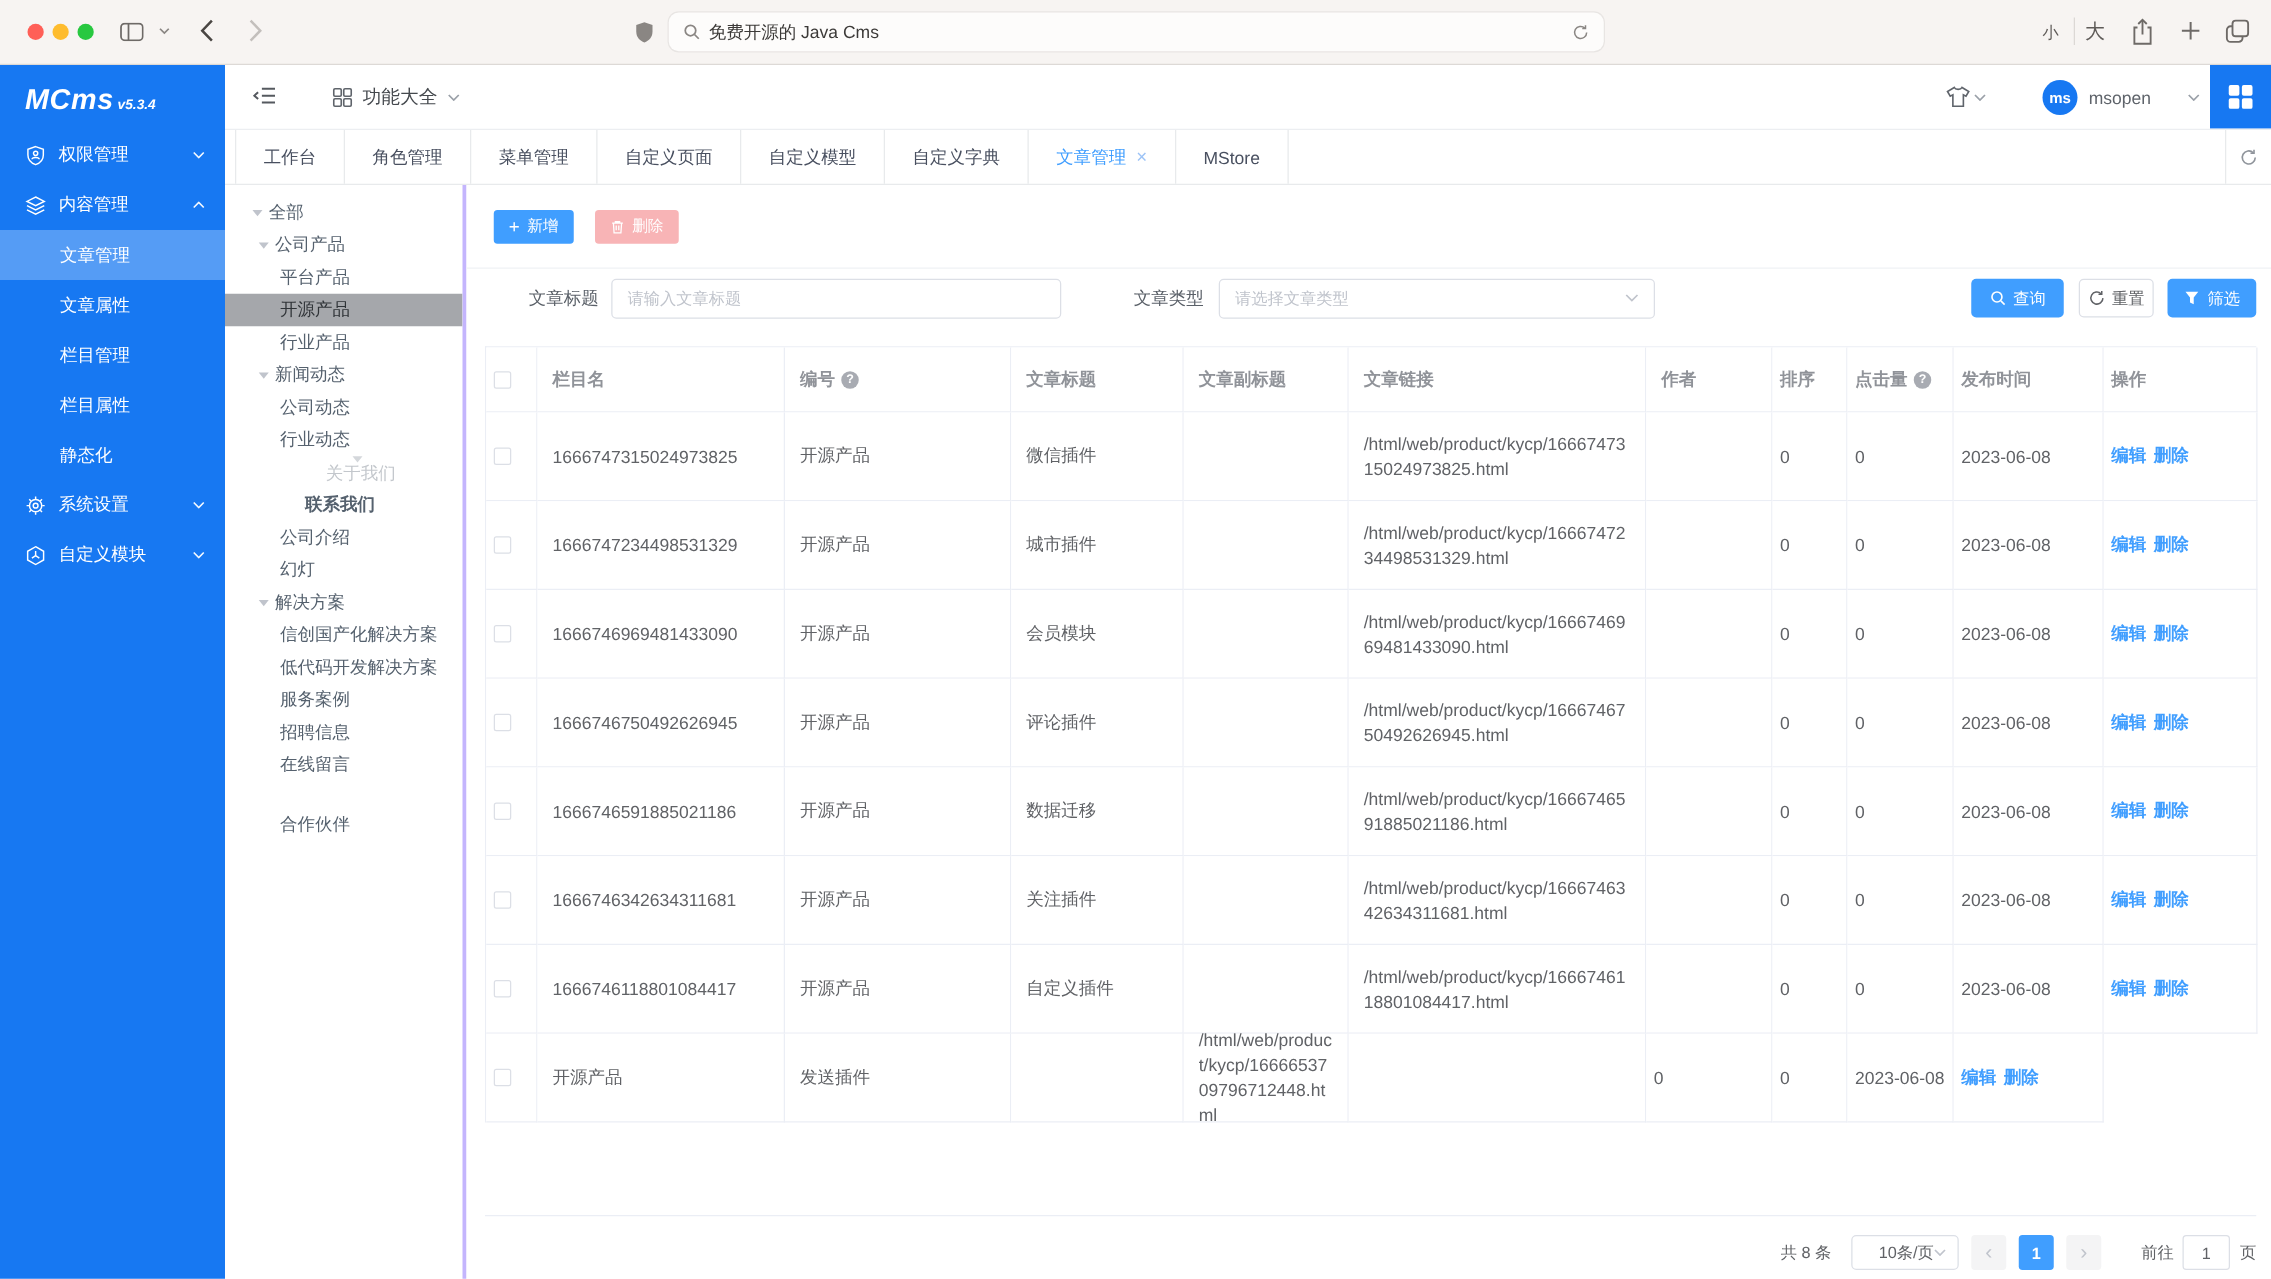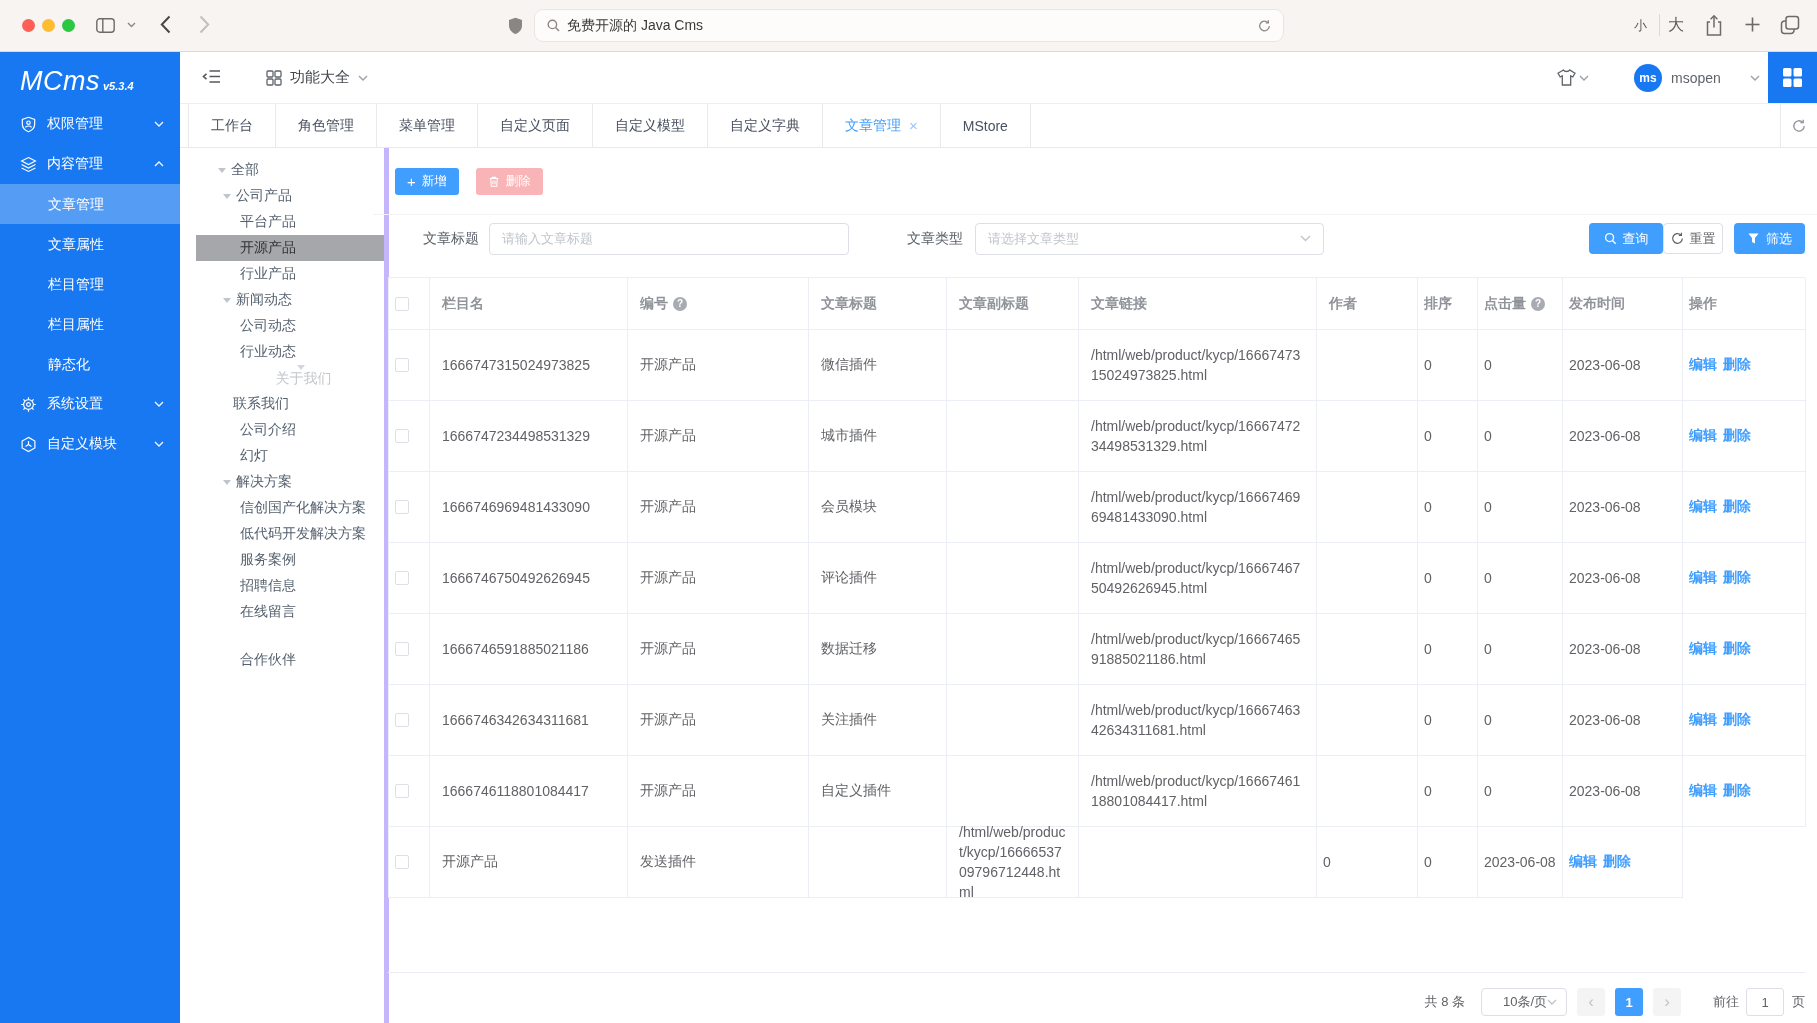--- a/index.html
+++ b/index.html
@@ -9,21 +9,21 @@
   .browser-bar{position:absolute;left:0;top:0;width:1817px;height:52px;background:#f7f4f2;border-bottom:1px solid #ddd9d6}
   .tl{position:absolute;top:19px;width:13px;height:13px;border-radius:50%}
   .tl.r{left:22px;background:#ff5f57}.tl.y{left:42px;background:#febc2e}.tl.g{left:62px;background:#28c840}
   .bicon{position:absolute;display:flex;align-items:center;justify-content:center;color:#6e6a67}
   .addr{position:absolute;left:535px;top:10px;width:748px;height:31px;background:#fdfcfb;border-radius:8px;box-shadow:0 0 0 1px rgba(0,0,0,.06);display:flex;align-items:center;padding:0 12px;gap:7px;color:#3c3a38;font-size:14px}
   .addr .reload{margin-left:auto;color:#6e6a67}
   .btxt{position:absolute;color:#5f5b58;font-size:13px;top:17px}
   
   .app-sidebar{position:absolute;left:0;top:52px;width:180px;height:971px;background:#1778f2;color:#fff}
   .brand{height:52px;display:flex;align-items:baseline;padding:14px 0 0 20px}
-  .brand-logo{font-size:27px;font-weight:normal;font-style:italic;letter-spacing:.5px}
+  .brand-logo{font-size:23px;font-weight:bold;font-style:italic;letter-spacing:.5px}
   .brand-ver{font-size:11px;font-style:italic;margin-left:3px;font-weight:bold}
   .m-item{height:40px;display:flex;align-items:center;padding:0 16px 0 20px;font-size:14px;cursor:pointer}
   .m-icon{width:17px;height:17px;margin-right:10px;flex:none}
   .m-chev{margin-left:auto;opacity:.95}
   .m-chev.up svg{transform:rotate(180deg)}
   .m-sub{height:40px;line-height:40px;padding-left:48px;font-size:14px;cursor:pointer}
   .m-sub.active{background:rgba(255,255,255,.27)}
   
   .app-header{position:absolute;left:180px;top:52px;width:1637px;height:51px;background:#fff}
   .collapse{position:absolute;left:22px;top:16px;color:#55595f;cursor:pointer}
@@ -34,41 +34,41 @@
   
   .tabbar{position:absolute;left:180px;top:103px;width:1637px;height:45px;background:#fff;border-top:1px solid #eceef1;border-bottom:1px solid #e8eaec}
   .tabs{display:flex;height:100%;padding-left:8px}
   .tab{padding:0 22px;display:flex;align-items:center;font-size:14px;color:#495060;border-right:1px solid #e8eaec;cursor:pointer;white-space:nowrap}
   .tab:first-child{border-left:1px solid #e8eaec}
   .tab.active{color:#409eff}
   .tab-close{margin-left:8px;color:#9cc3f7;font-size:15px;line-height:1}
   .tab-refresh{position:absolute;right:0;top:0;width:37px;height:43px;border-left:1px solid #e8eaec;display:flex;align-items:center;justify-content:center;color:#8f949b;cursor:pointer}
   
   .content{position:absolute;left:180px;top:148px;width:1637px;height:875px;background:#fff}
-  .tree-panel{position:absolute;left:16px;top:0;width:193px;height:875px;border-right:5px solid #c4b5fd;padding-top:9px;overflow:hidden}
+  .tree-panel{position:absolute;left:0;top:0;width:193px;height:875px;border-right:3px solid #c4b5fd;padding-top:9px;overflow:hidden}
   .tree-item{height:26px;display:flex;align-items:center;font-size:14px;color:#55616e;cursor:pointer}
   .tree-arrow{width:0;height:0;border-left:4.5px solid transparent;border-right:4.5px solid transparent;border-top:5.5px solid #c0c4cc;margin-right:5px;flex:none}
   .tree-item.selected{background:#a5a7ab;color:#2f3337}
   .tree-item.muted{color:#c3c7cc}
   .tree-item.muted .tree-arrow{border-top-color:#d4d7db}
   .main{position:absolute;left:193px;top:0;width:1444px;height:875px}
   .toolbar{height:67px;display:flex;align-items:center;padding-left:22px;gap:17px;border-bottom:1px solid #f0f2f5}
   .btn{display:flex;align-items:center;justify-content:center;gap:6px;border:none;border-radius:3px;font-size:12.5px;color:#fff;cursor:pointer;font-family:inherit}
   .btn-add{height:27px;padding:0 12px;background:#409eff}
   .btn-del{height:27px;padding:0 12px;background:#f8b4b6}
   .filter-row{height:47px;display:flex;align-items:center;padding:0 12px 0 50px}
   .f-label{font-size:14px;color:#5a6068;white-space:nowrap}
   .f-input{width:360px;height:32px;border:1px solid #dcdfe6;border-radius:4px;margin-left:10px;padding:0 12px;font-size:13px;color:#606266;font-family:inherit;outline:none}
   .f-input::placeholder{color:#c0c4cc}
   .f-select{width:349px;height:32px;border:1px solid #dcdfe6;border-radius:4px;margin-left:12px;display:flex;align-items:center;justify-content:space-between;padding:0 12px;font-size:13px;color:#c0c4cc;cursor:pointer}
   .f-btns{margin-left:auto;display:flex;align-items:center}
   .btn-q{width:74px;height:31px;background:#409eff;border-radius:4px;font-size:13px}
   .btn-r{width:60px;height:31px;background:#fff;border:1px solid #dcdfe6;border-radius:4px;font-size:13px;color:#606266}
   .btn-f{width:71px;height:31px;background:#409eff;border-radius:4px;font-size:13px;margin-right:0}
-  .gap12{margin-left:0}.gap11{margin-left:11px}
+  .gap12{margin-left:12px}.gap11{margin-left:11px}
   
   .table-wrap{margin:15px 12px 0 15px}
   .grid-table{display:grid;grid-template-columns:41px 198px 181px 138px 132px 238px 101px 60px 85px 120px 123px;border-top:1px solid #ebeef5;border-left:1px solid #ebeef5;font-size:14px;color:#606266}
   .cell{border-right:1px solid #ebeef5;border-bottom:1px solid #ebeef5;padding:0 12px;display:flex;align-items:center;background:#fff}
   .hcell{height:52px;color:#909399;font-weight:600}
   .bcell{height:71px}
   .cell.center{justify-content:flex-start;padding:0 6px}
   .cell.linkc{line-height:20px;word-break:break-all}
   .checkbox{width:14px;height:14px;border:1px solid #dcdfe6;border-radius:2px;background:#fff;cursor:pointer;flex:none}
   .help{width:14px;height:14px;border-radius:50%;background:#a8abb2;color:#fff;font-size:10px;font-weight:bold;display:inline-flex;align-items:center;justify-content:center;margin-left:5px;flex:none}
@@ -342,21 +342,21 @@
       <div class="tree-item" style="padding-left: 44px;">
         <span>公司动态</span>
       </div>
       <div class="tree-item" style="padding-left: 44px;">
         <span>行业动态</span>
       </div>
       <div class="tree-item muted" style="padding-left: 27px; flex-direction: column;">
         <span class="tree-arrow"></span>
         <span>关于我们</span>
       </div>
-      <div class="tree-item" style="padding-left: 37px;">
+      <div class="tree-item" style="padding-left: 64px; font-weight: bold;">
         <span>联系我们</span>
       </div>
       <div class="tree-item" style="padding-left: 44px;">
         <span>公司介绍</span>
       </div>
       <div class="tree-item" style="padding-left: 44px;">
         <span>幻灯</span>
       </div>
       <div class="tree-item" style="padding-left: 27px;">
         <span class="tree-arrow"></span>

